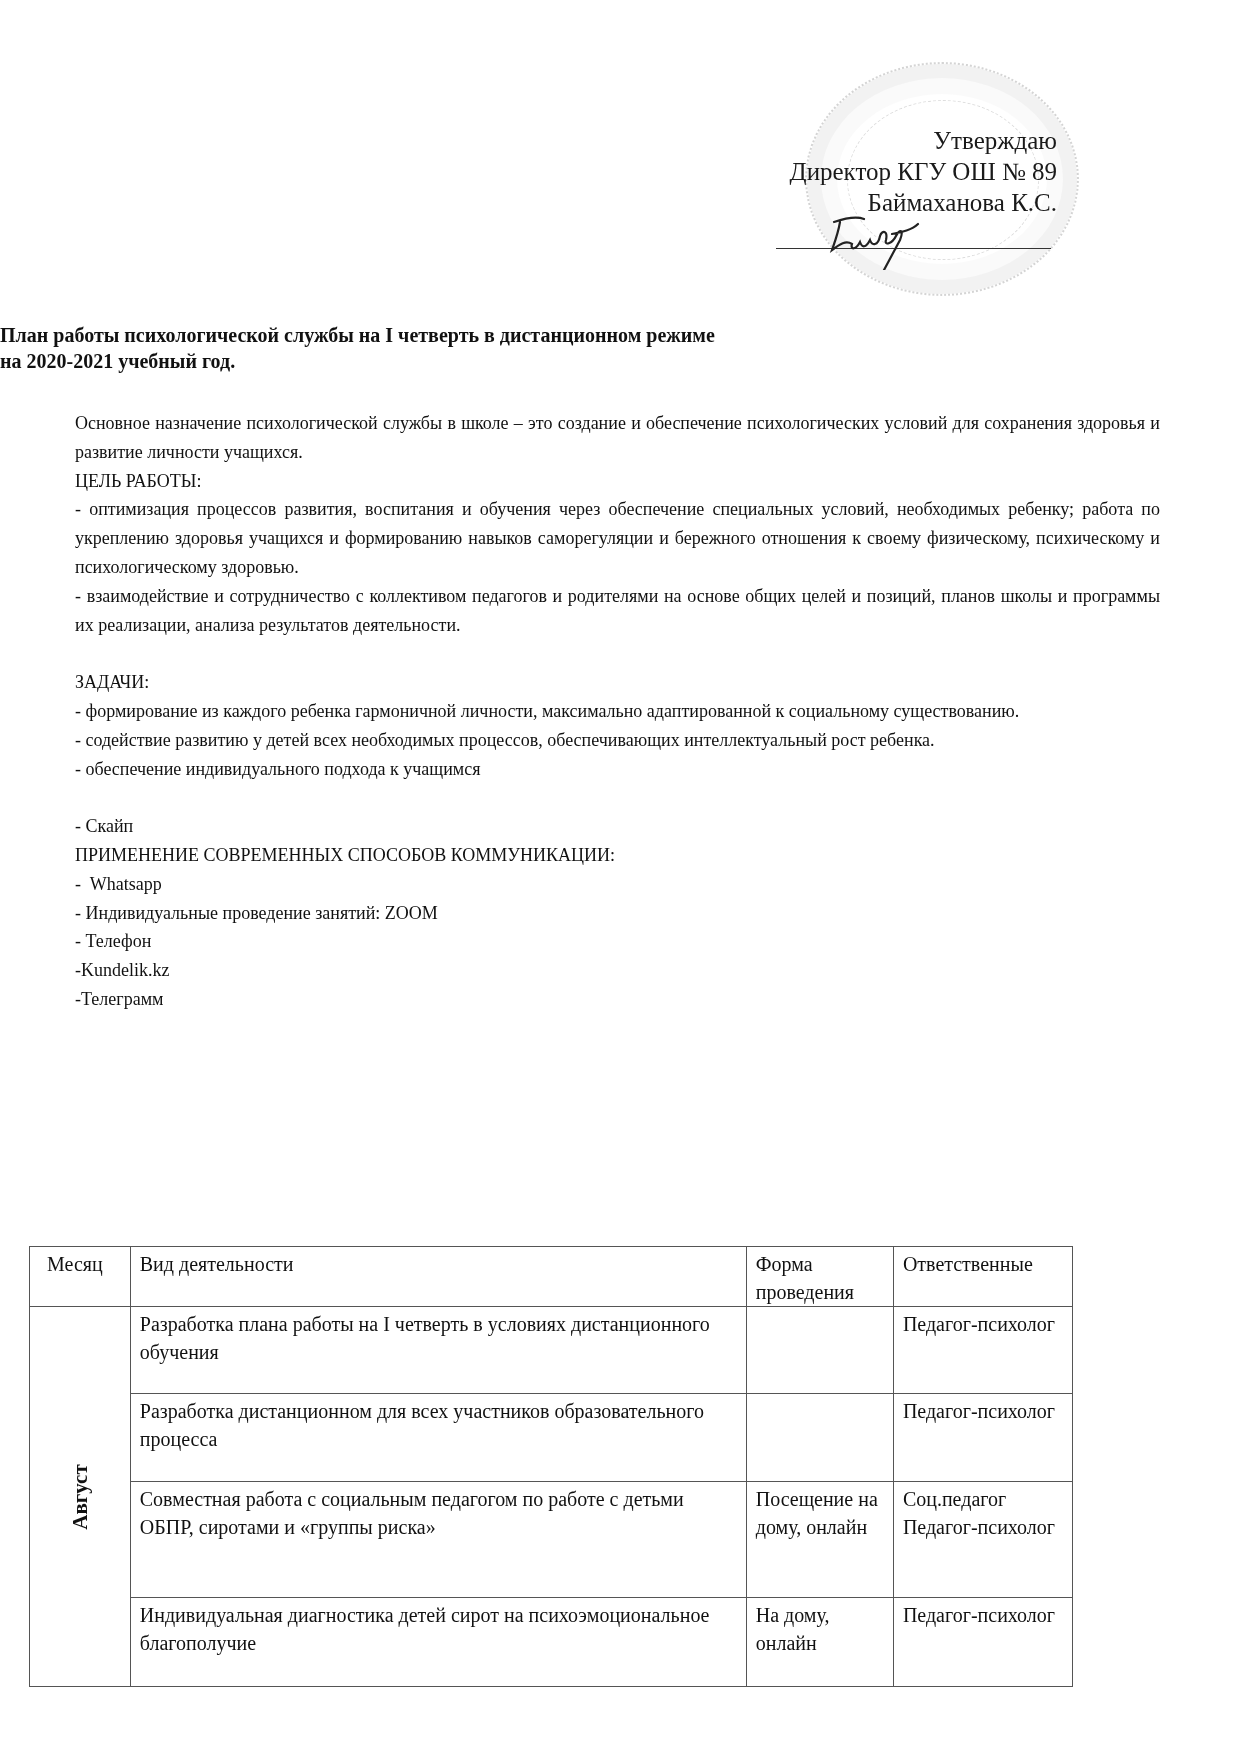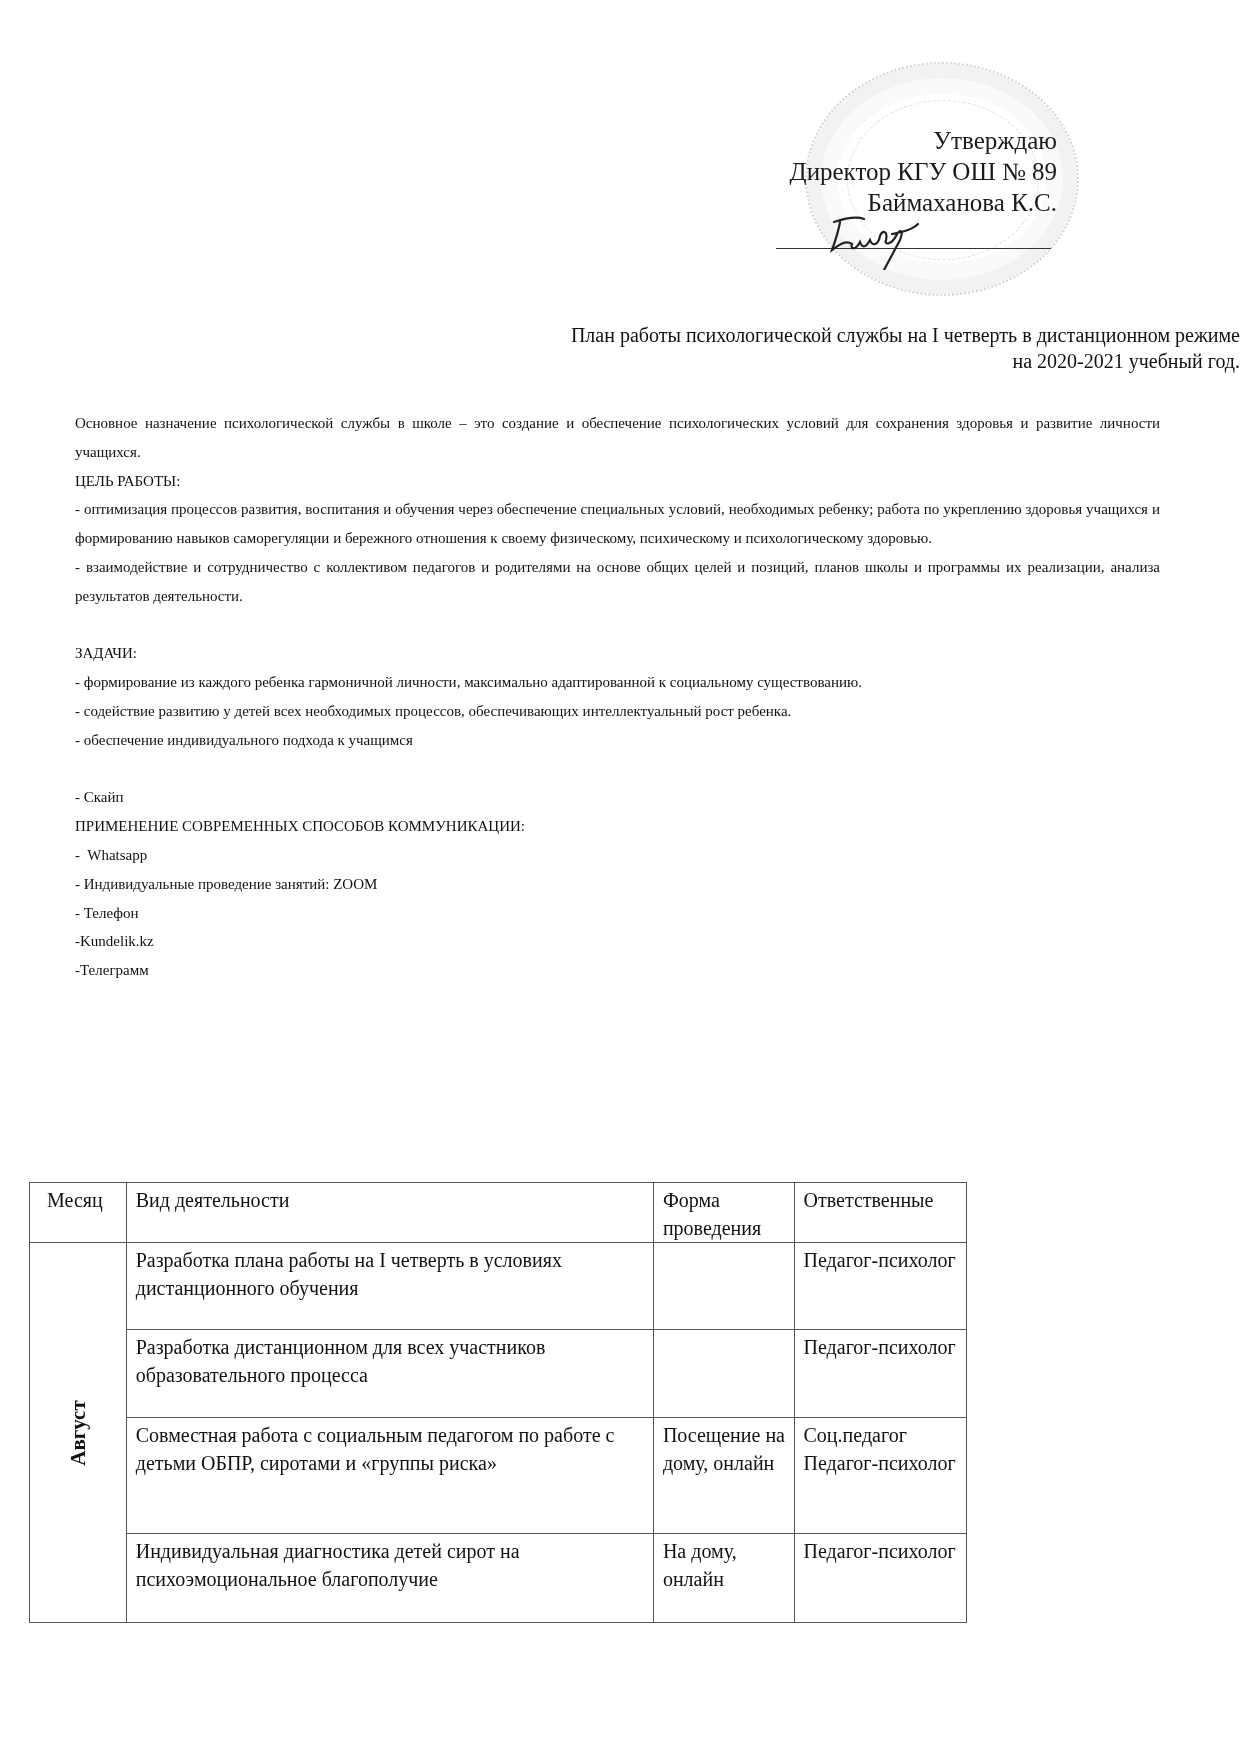--- a/index.html
+++ b/index.html
@@ -26,33 +26,33 @@
   .approval div { white-space: nowrap; font-family: Liberation Serif, serif; }
   .sign-line {
     position: absolute; left: 776px; top: 248px; width: 275px; height: 0;
     border-top: 1.5px solid #333;
   }
   .signature {
     position: absolute; left: 826px; top: 210px; width: 110px; height: 60px;
   }
   
   .title {
-    position: absolute; left: 0; top: 322px; width: 1240px; text-align: right;
-    font-weight: normal; font-size: 20px; line-height: 26px;
+    position: absolute; left: 0; top: 322px; width: 1240px; text-align: left;
+    font-weight: bold; font-size: 20px; line-height: 26px;
   }
   
   .body-text {
     position: absolute; left: 75px; top: 409px; width: 1085px;
-    font-size: 15px; line-height: 28.8px;
+    font-size: 18px; line-height: 28.8px;
   }
   .body-text p { margin: 0; text-align: justify; text-align-last: left; }
   .gap { height: 28.8px; }
   
   .plan-table {
-    position: absolute; left: 29px; top: 1182px; width: 938px;
+    position: absolute; left: 29px; top: 1246px; width: 1044px;
     border-collapse: collapse; font-size: 20px; line-height: 28px;
   }
   .plan-table th, .plan-table td {
     border: 1.5px solid #555; vertical-align: top; text-align: left;
     padding: 3px 8px 0 9px; font-weight: normal;
   }
   .plan-table thead tr { height: 59px; }
   .plan-table th.c-month { padding-left: 17px; }
   .col-month { width: 105px; }
   .col-activity { width: 708px; }

